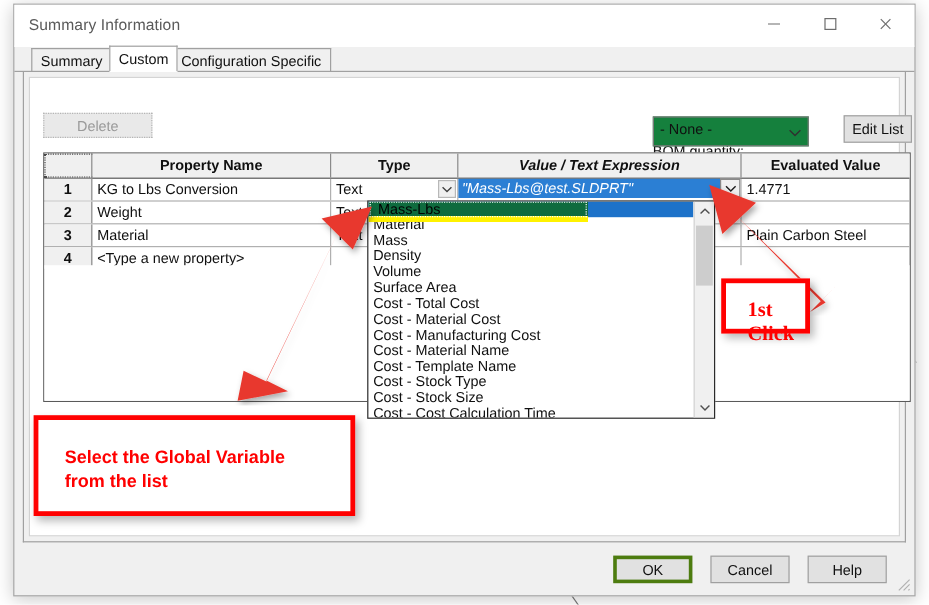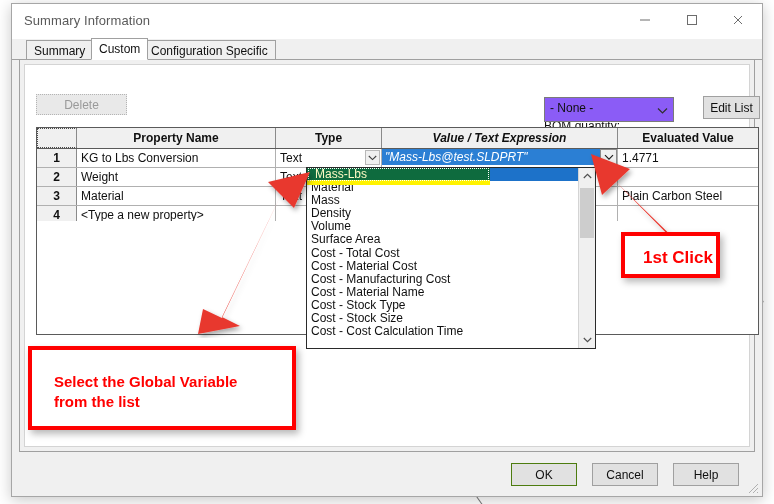--- a/index.html
+++ b/index.html
@@ -59,21 +59,21 @@
     box-sizing:border-box;
   }
   #inner{
     position:absolute;left:4px;top:4px;right:4px;bottom:4px;
     background:#ffffff;border:1px solid #d4d4d4;box-sizing:border-box;
   }
   
   #bom-label{position:absolute;left:519px;top:14px;font-size:12px;color:#101010;margin-top:40px;}
   #bom-select{
     position:absolute;left:519px;top:32px;width:130px;height:25px;
-    border:1px solid #7a7a7a;background:#8b5cf6;box-sizing:border-box;
+    border:1px solid #7a7a7a;background:#15803d;box-sizing:border-box;
     font-size:12px;color:#101010;
   }
   #bom-select .val{position:absolute;left:5px;top:3px;}
   #bom-select .chev{position:absolute;right:5px;top:6px;}
   #edit-list{
     position:absolute;left:678px;top:31px;width:57px;height:23px;
     border:1px solid #a0a0a0;background:#e1e1e1;box-sizing:border-box;
     font-size:12px;color:#101010;display:flex;align-items:center;justify-content:center;
   }
   #delete-btn{
@@ -124,21 +124,21 @@
     display:flex;align-items:center;justify-content:center;
   }
   
   #dropdown{
     position:absolute;left:306px;top:167px;width:290px;height:182px;
     background:#ffffff;border:1px solid #2a2a2a;box-sizing:border-box;
     z-index:40;font-size:12px;color:#101010;overflow:hidden;
   }
   #dd-list{position:absolute;left:0;top:0;right:17px;bottom:0;overflow:hidden;}
   .dd-item{height:13.1px;line-height:13.1px;padding-left:4px;white-space:nowrap;}
-  .dd-item.sel{position:relative;color:#fef9c3;background:#1d72c9;}
+  .dd-item.sel{position:relative;color:#000000;background:#1d72c9;}
   .dd-item.sel .greenbar{
     position:absolute;left:0;top:0;width:183px;height:13px;background:#0e6b3e;
   }
   .dd-item.sel .yellowbar{
     position:absolute;left:0;top:12px;width:183px;height:5px;background:#fff200;
   }
   .dd-item.sel .txt{position:relative;z-index:2;padding-left:4px;display:block;}
   .dd-item.sel .dots{
     position:absolute;left:1px;top:0px;width:181px;height:13px;
     border:1px dotted #ffffff;box-sizing:border-box;z-index:3;
@@ -153,21 +153,21 @@
   #sb-thumb{position:absolute;left:1px;right:1px;top:20px;height:50px;background:#cdcdcd;}
   
   .anno-box{
     position:absolute;background:#ffffff;border:4px solid #ff0000;
     box-sizing:border-box;z-index:60;
     box-shadow:3px 4px 7px rgba(0,0,0,.28);
     color:#ff0000;font-weight:bold;
   }
   #anno-left{left:28px;top:346px;width:268px;height:84px;text-decoration:underline;}
   #anno-left .t{position:absolute;left:22px;top:22px;font-size:15px;line-height:20px;}
-  #anno-right{left:621px;top:232px;width:99px;height:46px;}
+  #anno-right{left:601px;top:232px;width:74px;height:46px;font-family:Liberation Serif, serif;}
   #anno-right .t{position:absolute;left:18px;top:12px;font-size:17px;}
   .arrow-svg{position:absolute;z-index:55;pointer-events:none;}
   #arrow1{left:182px;top:168px;}
   #arrow2{left:575px;top:148px;}
   
   #grid-filler{position:absolute;left:0;right:0;top:93px;bottom:0;background:#ffffff;}
 </style>
 </head>
 <body>
 
@@ -303,21 +303,21 @@
           </div>
           <div class="c w-val"></div>
           <div class="c w-eval"></div>
         </div>
 
         <div id="grid-filler"></div>
       </div>
     </div>
   </div>
 
-  <div style="position:absolute;left:499px;bottom:10px;width:66px;height:23px;border:1px solid #4d7c0f;background:#e1e1e1;box-sizing:border-box;display:flex;align-items:center;justify-content:center;font-size:12px;color:#101010;">
+  <div style="position:absolute;left:499px;bottom:10px;width:66px;height:23px;border:3px solid #4d7c0f;background:#e1e1e1;box-sizing:border-box;display:flex;align-items:center;justify-content:center;font-size:12px;color:#101010;">
     <span>OK</span>
   </div>
   <div style="position:absolute;left:580px;bottom:10px;width:66px;height:23px;border:1px solid #a0a0a0;background:#e1e1e1;box-sizing:border-box;display:flex;align-items:center;justify-content:center;font-size:12px;color:#101010;">
     <span>Cancel</span>
   </div>
   <div style="position:absolute;left:661px;bottom:10px;width:66px;height:23px;border:1px solid #a0a0a0;background:#e1e1e1;box-sizing:border-box;display:flex;align-items:center;justify-content:center;font-size:12px;color:#101010;">
     <span>Help</span>
   </div>
 
   <div style="position:absolute;right:3px;bottom:3px;width:13px;height:13px;">
@@ -339,20 +339,21 @@
       </div>
       <div class="dd-item">Material</div>
       <div class="dd-item">Mass</div>
       <div class="dd-item">Density</div>
       <div class="dd-item">Volume</div>
       <div class="dd-item">Surface Area</div>
       <div class="dd-item">Cost - Total Cost</div>
       <div class="dd-item">Cost - Material Cost</div>
       <div class="dd-item">Cost - Manufacturing Cost</div>
       <div class="dd-item">Cost - Material Name</div>
+      <div class="dd-item">Cost - Template Name</div>
       <div class="dd-item">Cost - Stock Type</div>
       <div class="dd-item">Cost - Stock Size</div>
       <div class="dd-item">Cost - Cost Calculation Time</div>
     </div>
   <div id="dd-scroll">
     <div class="sb-btn" id="sb-up">
       <svg width="9" height="6" viewBox="0 0 9 6">
           <polyline points="0.8,5 4.5,1.4 8.2,5" fill="none" stroke="#505050" stroke-width="1.2"></polyline>
         </svg>
     </div>

